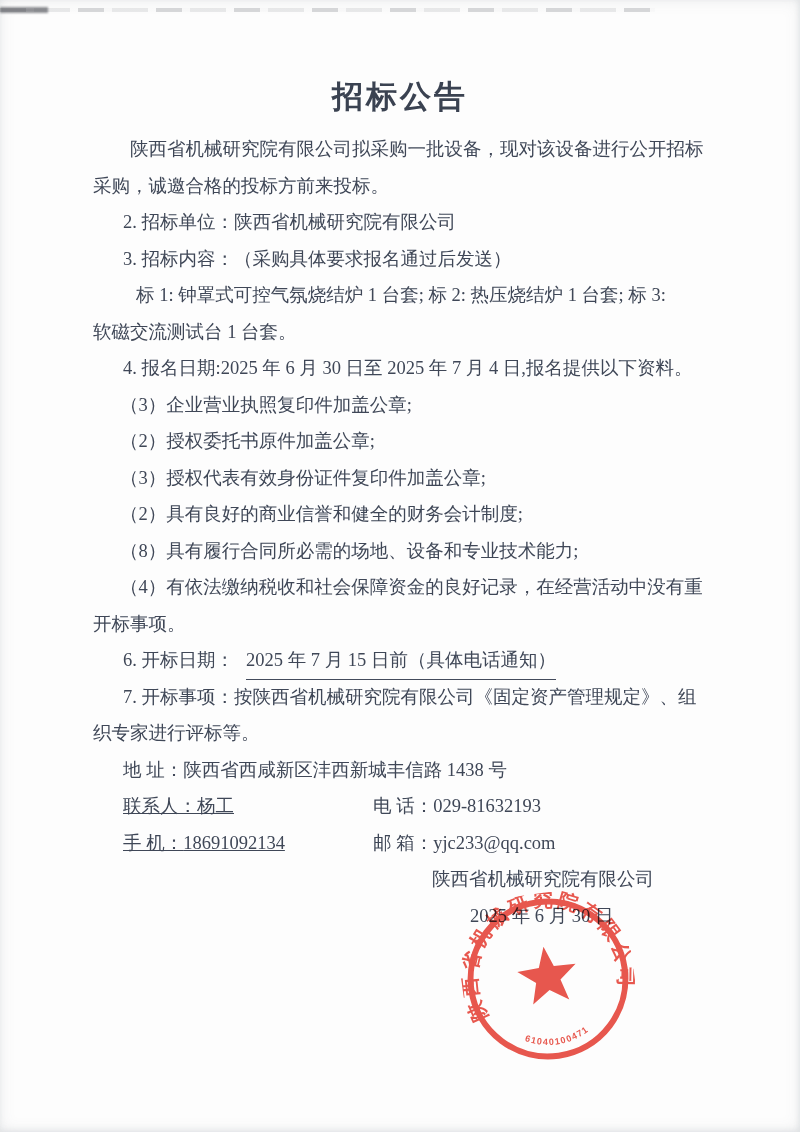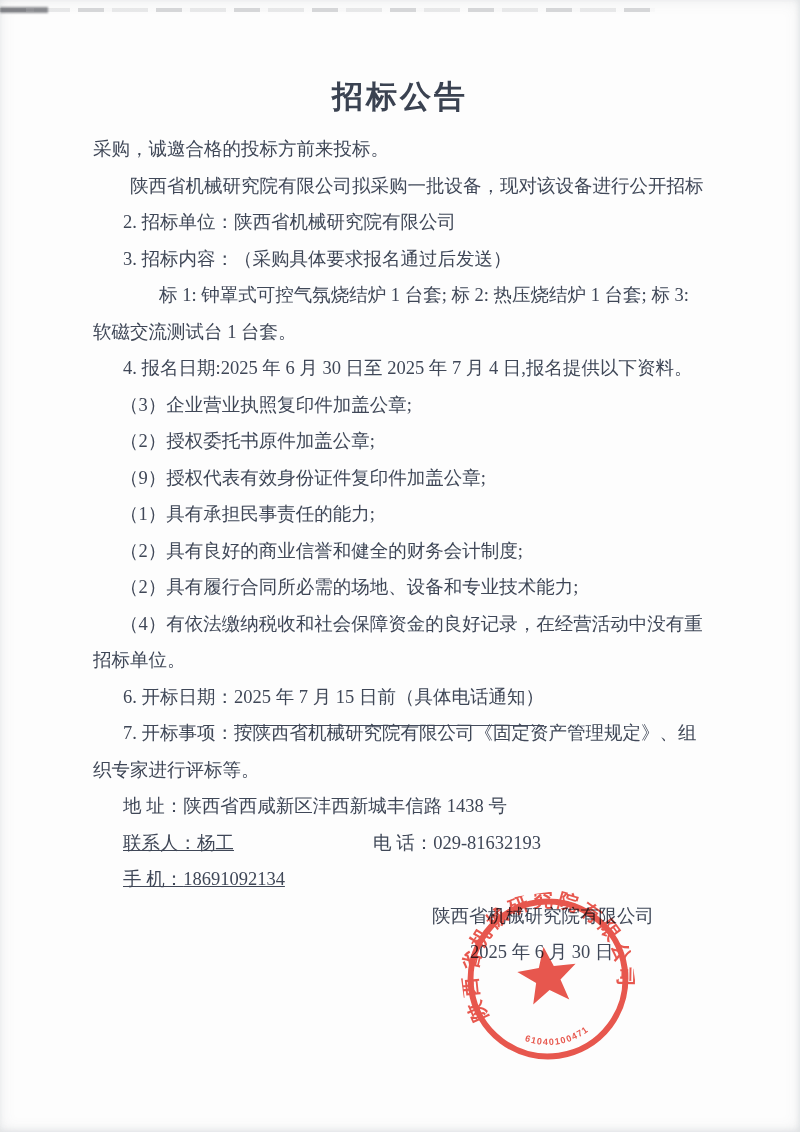--- a/index.html
+++ b/index.html
@@ -28,22 +28,22 @@
   }
   .title {
     margin:76px 8px 13px; text-align:center;
     font-size:31px; font-weight:bold; letter-spacing:3px; color:#3a4251;
   }
   .body { padding:0 88px 0 93px; }
   .line { font-size:18.5px; line-height:36.5px; white-space:pre; }
   .ind-intro { text-indent:37px; }
   .ind-item  { text-indent:30px; }
   .ind-sub   { text-indent:27px; }
-  .ind-lot   { text-indent:43px;text-align:center; }
-  .underline { border-bottom:1.5px solid #434b5c; padding-bottom:18px; }
+  .ind-lot   { text-indent:43px; }
+  .underline { border-bottom:1.5px solid #434b5c; padding-bottom:9px;margin-left:12px; }
   .contact-row { display:flex; }
   .contact-left { width:280px; padding-left:30px; white-space:pre;text-decoration:underline; }
   .contact-right { white-space:pre; }
   .sig-company { padding-left:339px; }
   .sig-date    { padding-left:377px; }
   .seal {
     position:absolute; left:462px; top:893px; width:172px; height:172px;
     transform:rotate(-8deg);
     mix-blend-mode:multiply; opacity:.84;
     pointer-events:none;
@@ -54,53 +54,53 @@
 <body>
 
 <main class="page">
 
   <div class="scan-top"></div>
   <div class="scan-top-corner"></div>
 
   <h1 class="title">招标公告</h1>
 
   <div class="body">
+    <p class="line ind-intro">陕西省机械研究院有限公司拟采购一批设备，现对该设备进行公开招标</p>
     <p class="line">采购，诚邀合格的投标方前来投标。</p>
-    <p class="line ind-intro">陕西省机械研究院有限公司拟采购一批设备，现对该设备进行公开招标</p>
 
     <p class="line ind-item">2. 招标单位：陕西省机械研究院有限公司</p>
     <p class="line ind-item">3. 招标内容：（采购具体要求报名通过后发送）</p>
     <p class="line ind-lot">标 1: 钟罩式可控气氛烧结炉 1 台套; 标 2: 热压烧结炉 1 台套; 标 3:</p>
     <p class="line">软磁交流测试台 1 台套。</p>
 
     <p class="line ind-item">4. 报名日期:2025 年 6 月 30 日至 2025 年 7 月 4 日,报名提供以下资料。</p>
     <p class="line ind-sub">（3）企业营业执照复印件加盖公章;</p>
     <p class="line ind-sub">（2）授权委托书原件加盖公章;</p>
-    <p class="line ind-sub">（9）授权代表有效身份证件复印件加盖公章;</p>
+    <p class="line ind-sub">（3）授权代表有效身份证件复印件加盖公章;</p>
 
-    <p class="line ind-sub">（1）具有承担民事责任的能力;</p>
     <p class="line ind-sub">（2）具有良好的商业信誉和健全的财务会计制度;</p>
-    <p class="line ind-sub">（2）具有履行合同所必需的场地、设备和专业技术能力;</p>
+    <p class="line ind-sub">（8）具有履行合同所必需的场地、设备和专业技术能力;</p>
     <p class="line ind-sub">（4）有依法缴纳税收和社会保障资金的良好记录，在经营活动中没有重</p>
-    <p class="line">招标单位。</p>
+    <p class="line">开标事项。</p>
 
     <p class="line ind-item"><span>6. 开标日期：</span><span class="underline">2025 年 7 月 15 日前（具体电话通知）</span></p>
 
     <p class="line ind-item">7. 开标事项：按陕西省机械研究院有限公司《固定资产管理规定》、组</p>
     <p class="line">织专家进行评标等。</p>
 
     <p class="line ind-item">地 址：陕西省西咸新区沣西新城丰信路 1438 号</p>
 
     <p class="line contact-row">
       <span class="contact-left"><span>联系人：</span><span>杨工</span></span>
       <span class="contact-right"><span>电 话：</span><span>029-81632193</span></span>
     </p>
 
     <p class="line contact-row">
       <span class="contact-left"><span>手 机：</span><span>18691092134</span></span>
+      <span class="contact-right"><span>邮 箱：</span><span>yjc233@qq.com</span></span>
     </p>
 
     <p class="line sig-company">陕西省机械研究院有限公司</p>
     <p class="line sig-date">2025 年 6 月 30 日</p>
   </div>
 
   <svg class="seal" viewBox="0 0 200 200" aria-hidden="true">
     <defs>
       <path id="sealArcTop" d="M 26,136 A 83,83 0 1 1 174,136" fill="none"></path>
       <path id="sealArcBottom" d="M 40,148 A 77,77 0 0 0 160,148" fill="none"></path>

